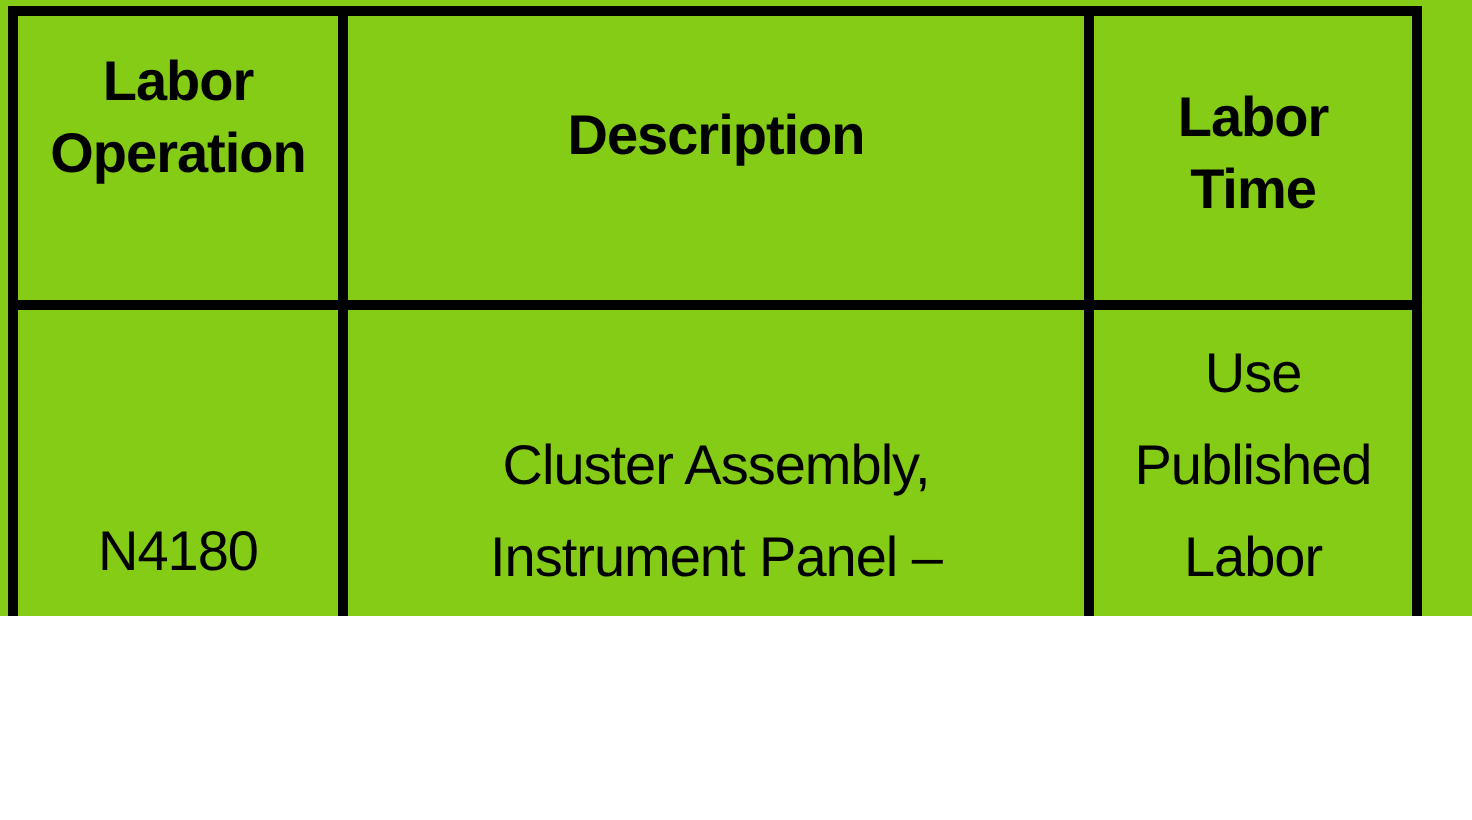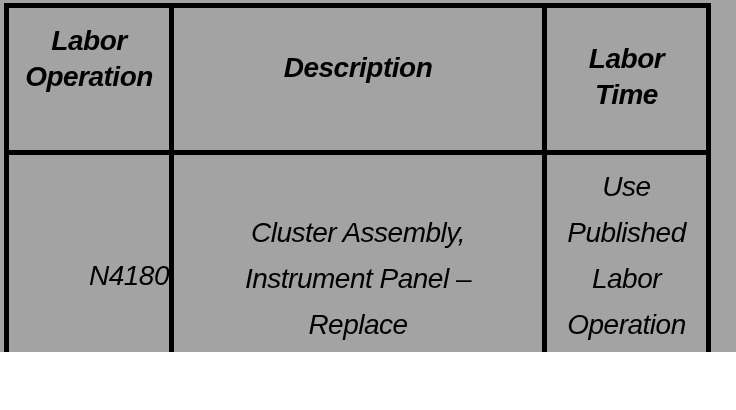--- a/index.html
+++ b/index.html
@@ -6,26 +6,25 @@
     margin: 0;
     padding: 0;
     width: 736px;
     height: 410px;
     overflow: hidden;
     background: #ffffff;
   }
   .page {
     position: relative;
     width: 736px;
-    height: 352px;
-    background: #a3a3a3;
+    height: 308px;
+    background: #84cc16;
     overflow: hidden;
     font-family: "Liberation Sans", "DejaVu Sans", sans-serif;
     color: #000000;
-    font-style: italic;
   }
   table.labor-table {
     position: absolute;
     left: 4px;
     top: 3px;
     width: 702px;
     border-collapse: collapse;
     table-layout: fixed;
   }
   table.labor-table td, table.labor-table th {
@@ -49,21 +48,21 @@
   }
   tr.header-row th.h-labor-op   { padding-bottom: 40px; }
   tr.header-row th.h-desc       { padding-bottom: 22px; }
   tr.header-row th.h-labor-time { padding-bottom: 4px; }
 
   tr.data-row { height: 252px; }
   tr.data-row td {
     font-weight: normal;
     line-height: 46px;
   }
-  tr.data-row td.d-labor-op { line-height: 30px; padding-bottom: 6px; text-align: right; }
+  tr.data-row td.d-labor-op { line-height: 30px; padding-bottom: 6px; }
 
   tr.stub-row { height: 40px; }
 </style>
 </head>
 <body>
 
 <div class="page">
   <table class="labor-table">
     <colgroup>
       <col class="c1">

